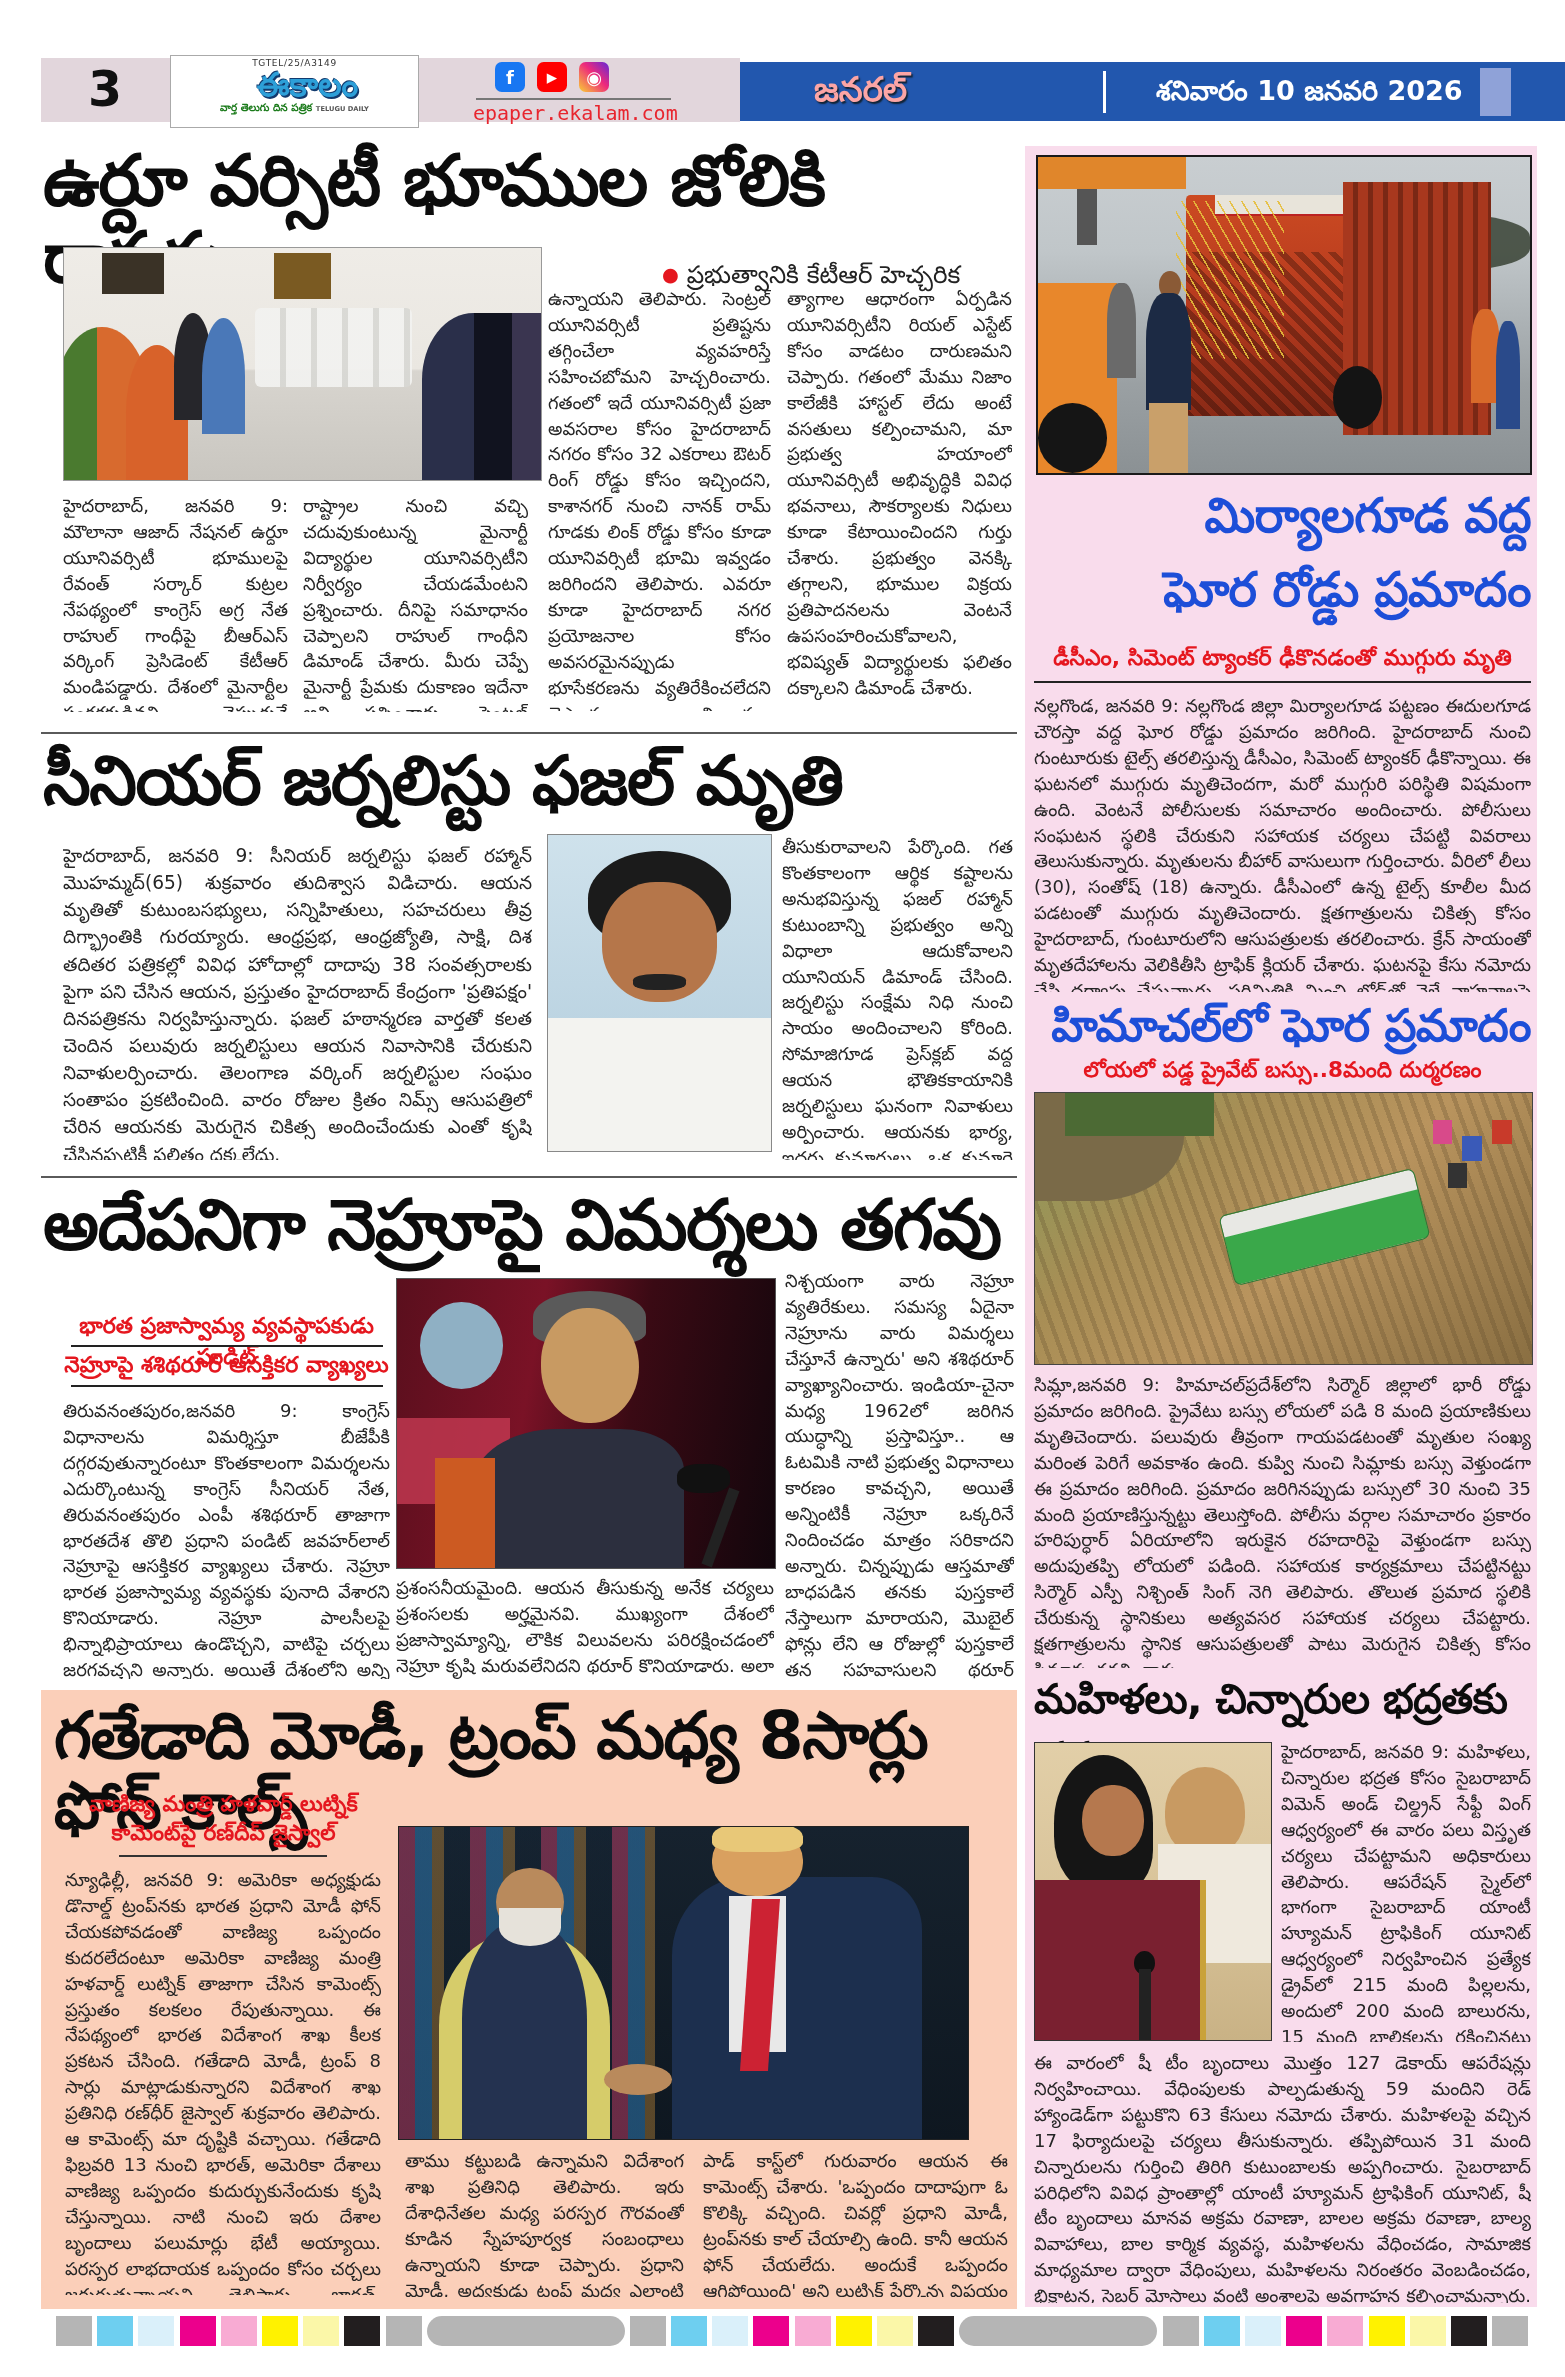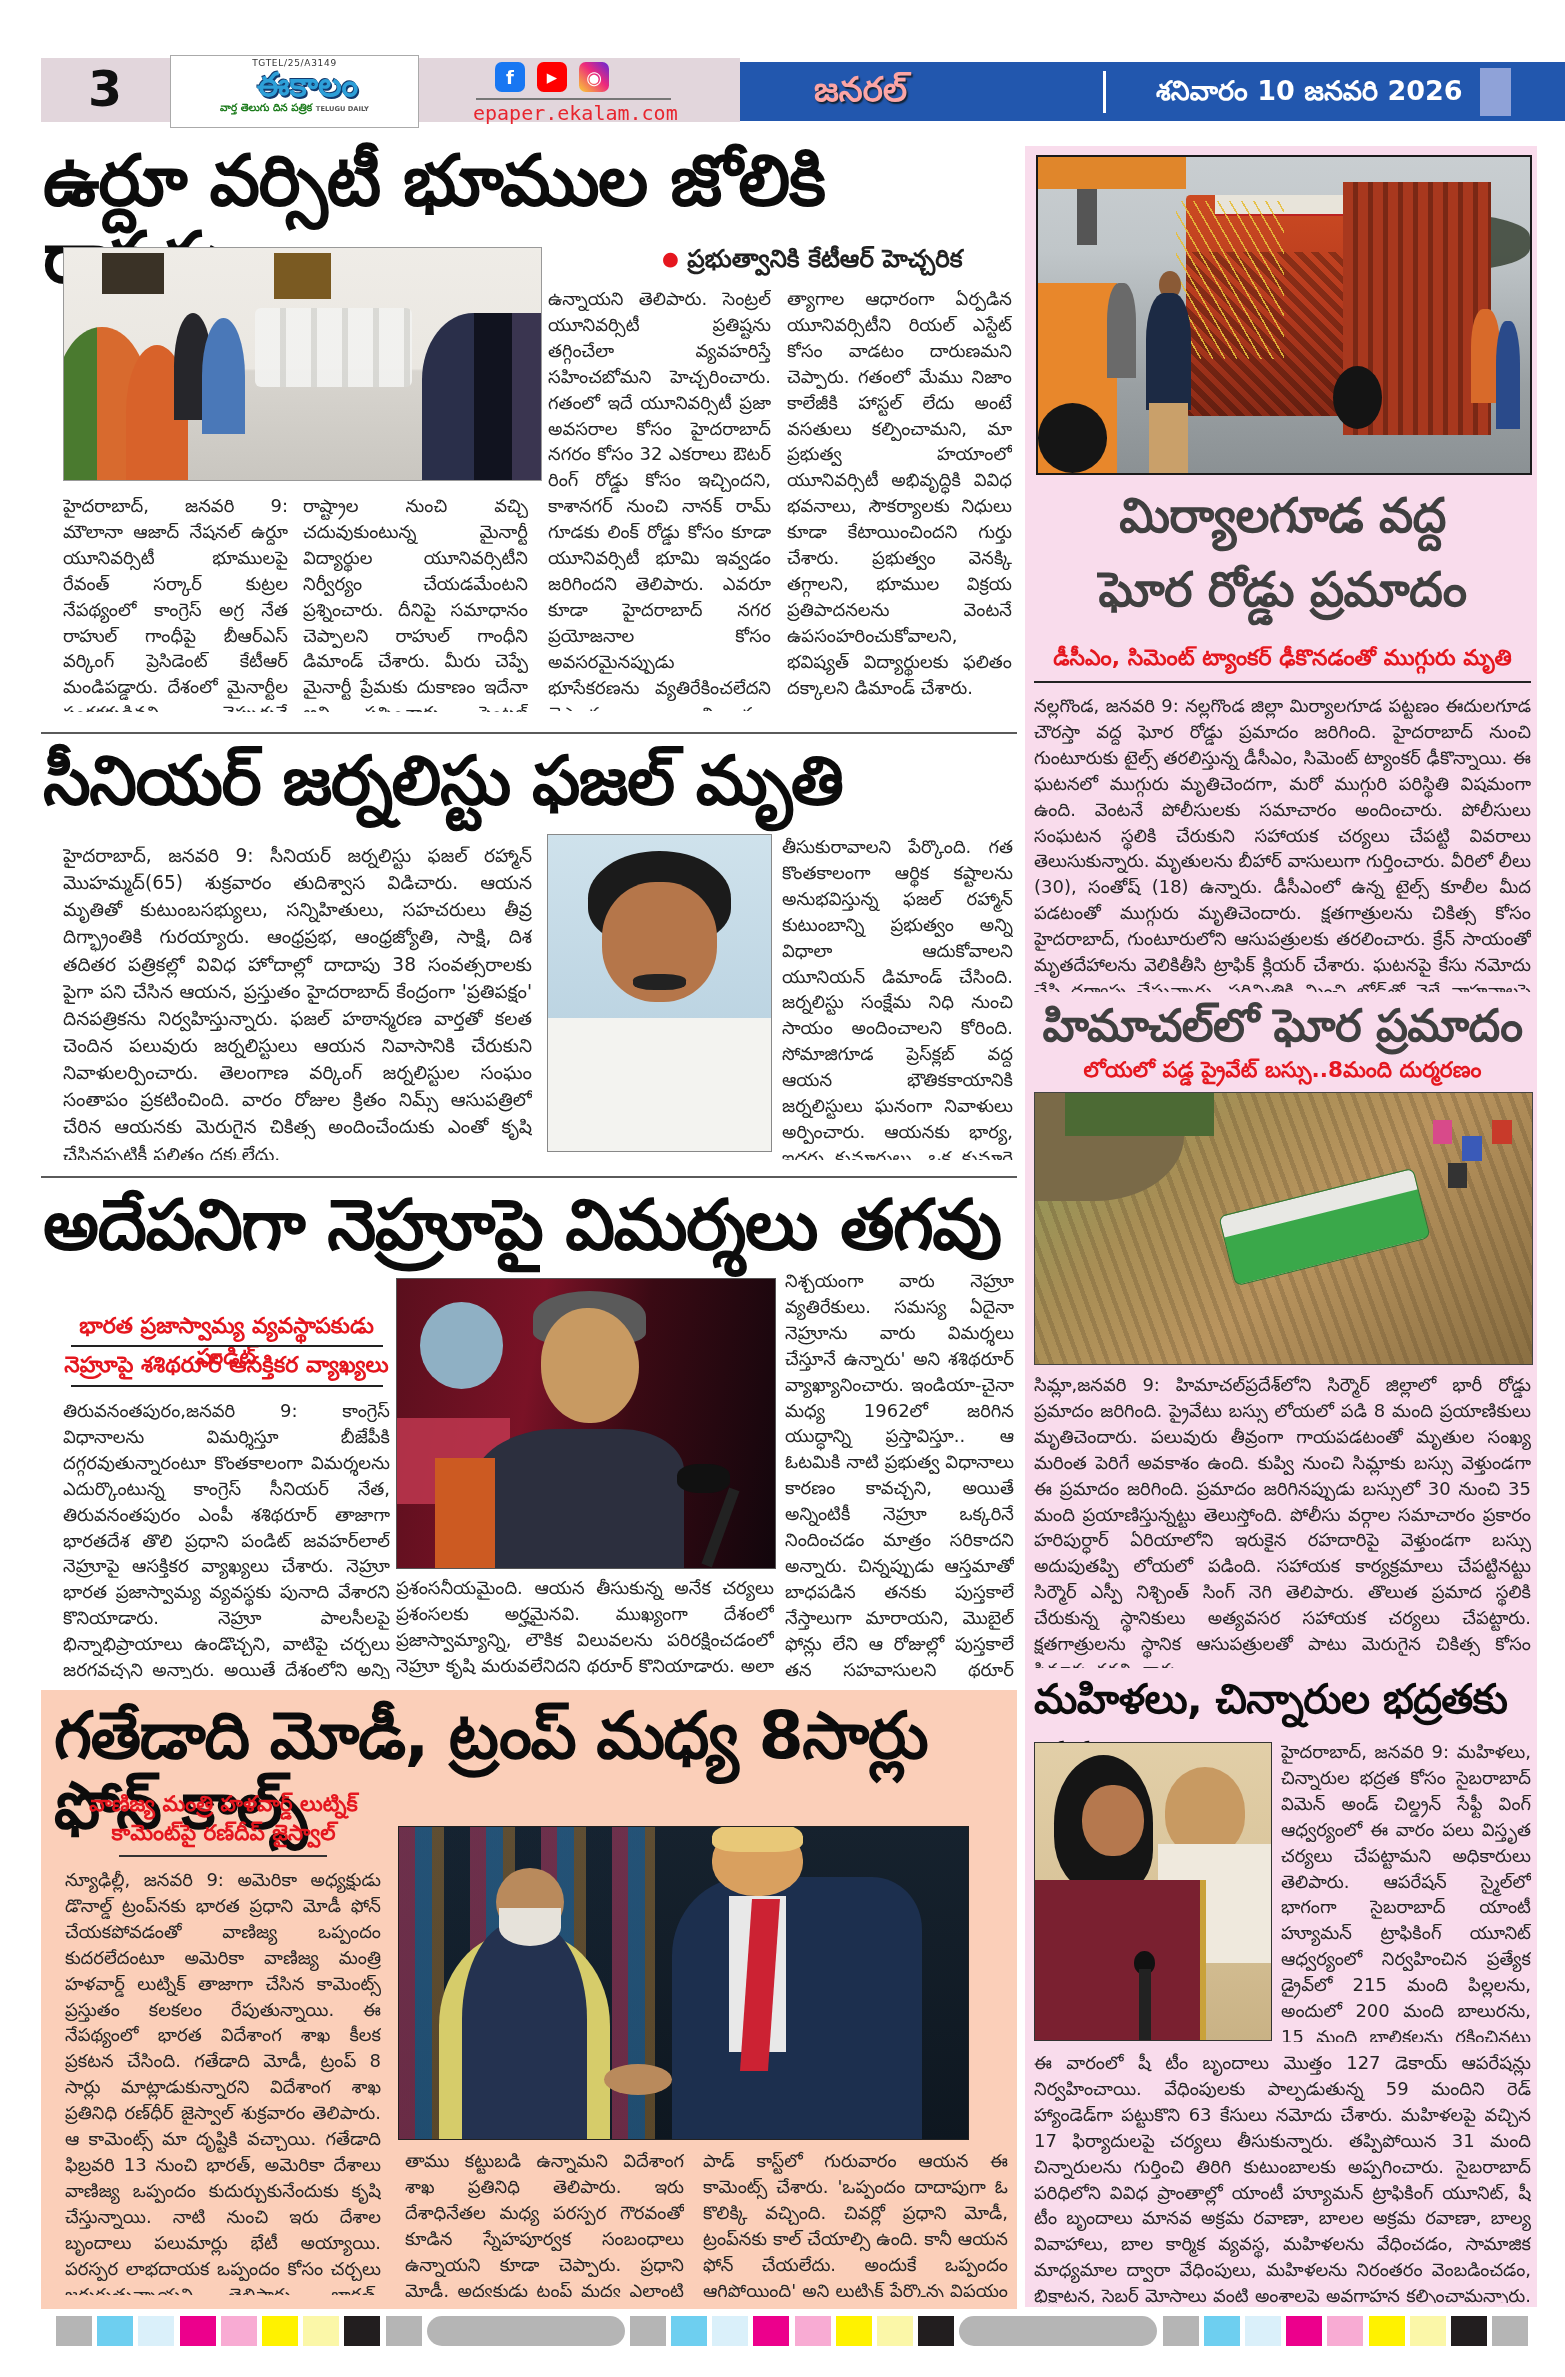--- a/index.html
+++ b/index.html
@@ -11,21 +11,21 @@
   .bt{font-size:18px;line-height:1.44;}
   .red{color:#e5171f;}
   .center{text-align:center;}
   .rule{background:#5a5a5a;}
   .photo{overflow:hidden;background:#9a9a9a;}
   .photo .shape{position:absolute;}
   .kicker{font-weight:700;}
   .cb{display:flex;align-items:center;gap:5.2px;}
   .cb-sq{width:36px;height:30px;flex:0 0 auto;}
   .cb-bar{width:198px;height:30px;border-radius:15px;flex:0 0 auto;}
-  .sb-head{font-weight:700;color:#404040;letter-spacing:-0.7px;text-align:center;line-height:1.25;}
+  .sb-head{font-weight:700;color:#1d4ed8;letter-spacing:-0.7px;text-align:right;line-height:1.25;}
   .logo-te{font-weight:800;color:#2d9fd8;text-shadow:1.5px 1.5px 0 #123a6e,-0.7px -0.7px 0 #123a6e;}
   .soc{width:30px;height:30px;border-radius:6.7px;display:flex;align-items:center;justify-content:center;
        color:#fff;font-weight:700;font-size:18px;}
 </style>
 </head>
 <body>
 
 <div class="abs" style="left:41px;top:58px;width:699px;height:64px;background:#e2d6dc;"></div>
 
 <div class="abs" style="left:88px;top:61px;font-size:49px;font-weight:600;color:#111;">3</div>
@@ -51,21 +51,21 @@
   <div style="position:absolute;left:74px;top:7.4px;font-size:34px;font-weight:800;color:#fca5a5;text-shadow:1.5px 1.5px 1.5px #123;">జనరల్</div>
   <div style="position:absolute;left:363px;top:9px;width:3px;height:42px;background:#fff;"></div>
   <div style="position:absolute;left:416px;top:13.4px;font-size:27px;font-weight:700;color:#fff;">శనివారం 10 జనవరి 2026</div>
   <div style="position:absolute;left:740px;top:6px;width:31px;height:48px;background:#8fa2d8;"></div>
 </div>
 
 <div class="abs" style="left:1025px;top:146px;width:512px;height:2161px;background:#f9dcec;"></div>
 
 <div class="abs headline" style="left:43px;top:143px;width:976px;font-size:71px;">ఉర్దూ వర్సిటీ భూముల జోలికి రావద్దు</div>
 
-<div class="abs" style="left:662px;top:244px;width:355px;font-size:24.5px;font-weight:700;color:#222;">
+<div class="abs" style="left:662px;top:260px;width:355px;font-size:24.5px;font-weight:400;color:#222;">
   <span class="red" style="font-size:19.3px;vertical-align:2.2px;">●</span>
   <span>ప్రభుత్వానికి కేటీఆర్ హెచ్చరిక</span>
 </div>
 
 <div class="abs photo" style="left:63px;top:247px;width:477px;height:232px;border:0.7px solid #999;
             background:linear-gradient(180deg,#efece7 0%,#eae7e1 52%,#d8d5cf 53%,#c9c6c0 100%);">
   <div class="shape" style="left:8%;top:2%;width:13%;height:18%;background:#3a3226;"></div>
   <div class="shape" style="left:44%;top:2%;width:12%;height:20%;background:#7a5a22;"></div>
   <div class="shape" style="left:-2%;top:34%;width:20%;height:66%;background:linear-gradient(90deg,#4a7a2f 45%,#d86a2e 45%);border-radius:50% 50% 0 0;"></div>
   <div class="shape" style="left:13%;top:42%;width:13%;height:58%;background:#d8622a;border-radius:50% 50% 0 0;"></div>

